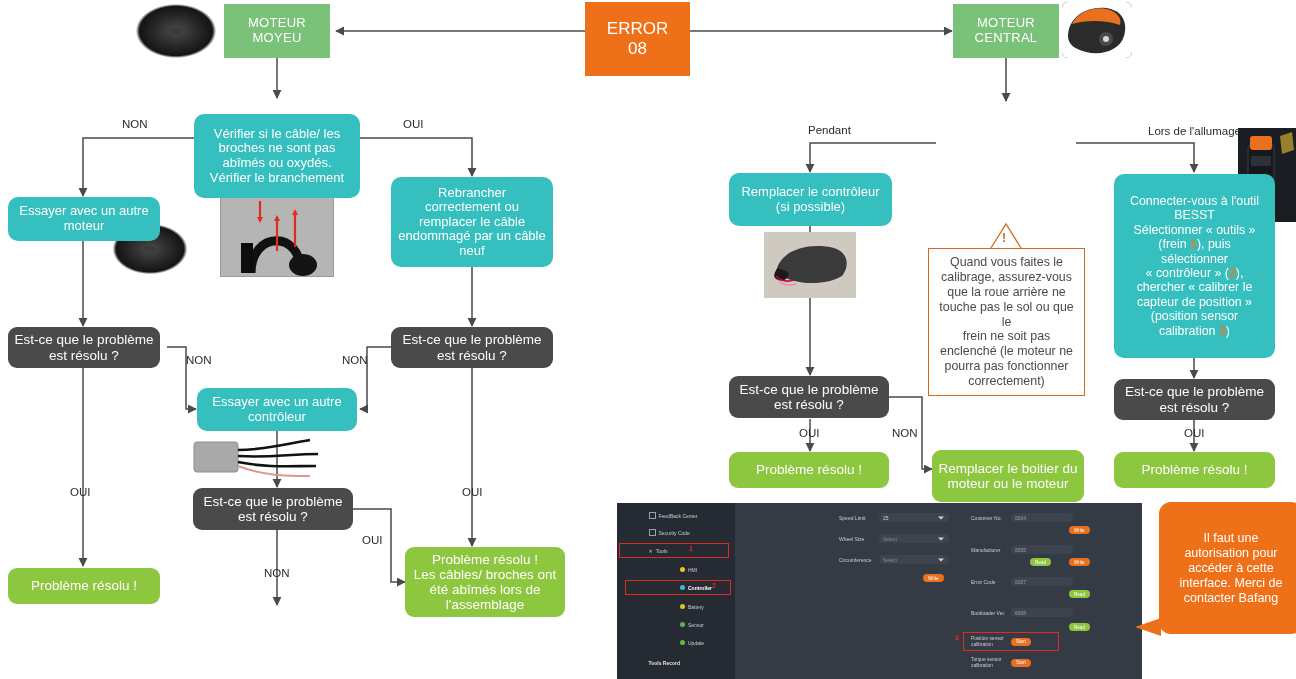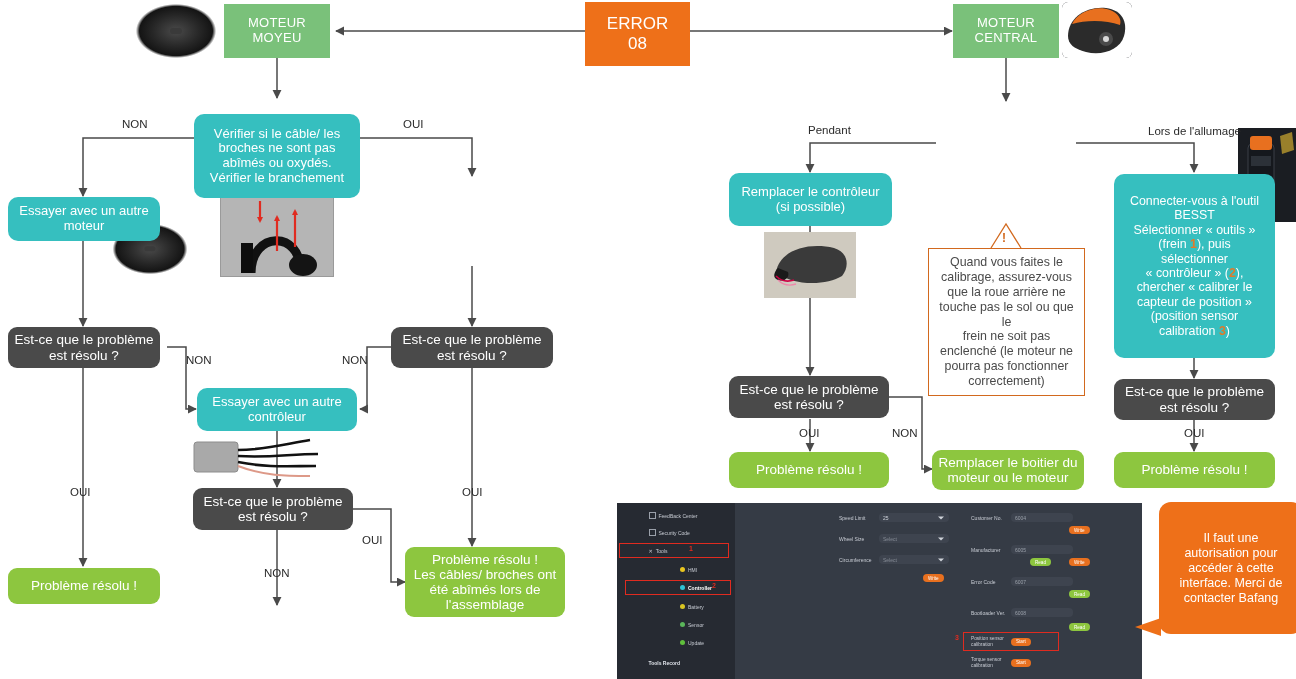--- a/index.html
+++ b/index.html
@@ -193,41 +193,46 @@
       <path d="M14,36 C10,40 8,46 14,48 C20,50 26,46 24,40 Z" fill="#1a1a1a"></path>
       <g stroke="#c04" stroke-width="1.6" fill="none">
           <path d="M12,44 C18,50 24,50 30,48"></path>
         </g>
       <g stroke="#e8a" stroke-width="1.4" fill="none">
           <path d="M14,48 C20,54 26,54 32,52"></path>
         </g>
     </svg>
   </div>
 
-  <div class="node errbox" style="left:585px;top:2px;width:105px;height:64px;flex-direction:column;text-align:center;">
+  <div class="node errbox" style="left:585px;top:2px;width:105px;height:74px;flex-direction:column;text-align:center;">
     <span>ERROR</span>
     <span>08</span>
   </div>
 
   <div class="node green" style="left:224px;top:4px;width:106px;height:54px;">MOTEUR
 MOYEU</div>
 
   <div class="node green" style="left:953px;top:4px;width:106px;height:54px;">MOTEUR
 CENTRAL</div>
 
   <div class="node teal" style="left:194px;top:114px;width:166px;height:84px;">Vérifier si le câble/ les
 broches ne sont pas
 abîmés ou oxydés.
 Vérifier le branchement</div>
   <div class="lbl" style="left:122px;top:118px;">NON</div>
   <div class="lbl" style="left:403px;top:118px;">OUI</div>
 
   <div class="node teal" style="left:8px;top:197px;width:152px;height:44px;">Essayer avec un autre
 moteur</div>
 
+  <div class="node teal" style="left:391px;top:177px;width:162px;height:90px;">Rebrancher
+correctement ou
+remplacer le câble
+endommagé par un câble
+neuf</div>
 
   <div class="node gray" style="left:8px;top:327px;width:152px;height:41px;">Est-ce que le problème
 est résolu ?</div>
   <div class="lbl" style="left:186px;top:354px;">NON</div>
   <div class="lbl" style="left:70px;top:486px;">OUI</div>
 
   <div class="node gray" style="left:391px;top:327px;width:162px;height:41px;">Est-ce que le problème
 est résolu ?</div>
   <div class="lbl" style="left:342px;top:354px;">NON</div>
   <div class="lbl" style="left:462px;top:486px;">OUI</div>
@@ -280,21 +285,21 @@
 est résolu ?</div>
   <div class="lbl" style="left:799px;top:427px;">OUI</div>
   <div class="lbl" style="left:892px;top:427px;">NON</div>
 
   <div class="node gray" style="left:1114px;top:379px;width:161px;height:41px;">Est-ce que le problème
 est résolu ?</div>
   <div class="lbl" style="left:1184px;top:427px;">OUI</div>
 
   <div class="node lime" style="left:729px;top:452px;width:160px;height:36px;">Problème résolu !</div>
 
-  <div class="node lime" style="left:932px;top:450px;width:152px;height:40px;">Remplacer le boitier du
+  <div class="node lime" style="left:932px;top:450px;width:152px;height:52px;">Remplacer le boitier du
 moteur ou le moteur</div>
 
   <div class="node lime" style="left:1114px;top:452px;width:161px;height:36px;">Problème résolu !</div>
 
   <div class="sw" style="left:617px;top:503px;width:525px;height:176px;">
     <div class="sw-side"></div>
 
     <div class="sw-item" style="top:8px;">
       <span class="sq"></span>
       <span class="t">FeedBack Center</span>

